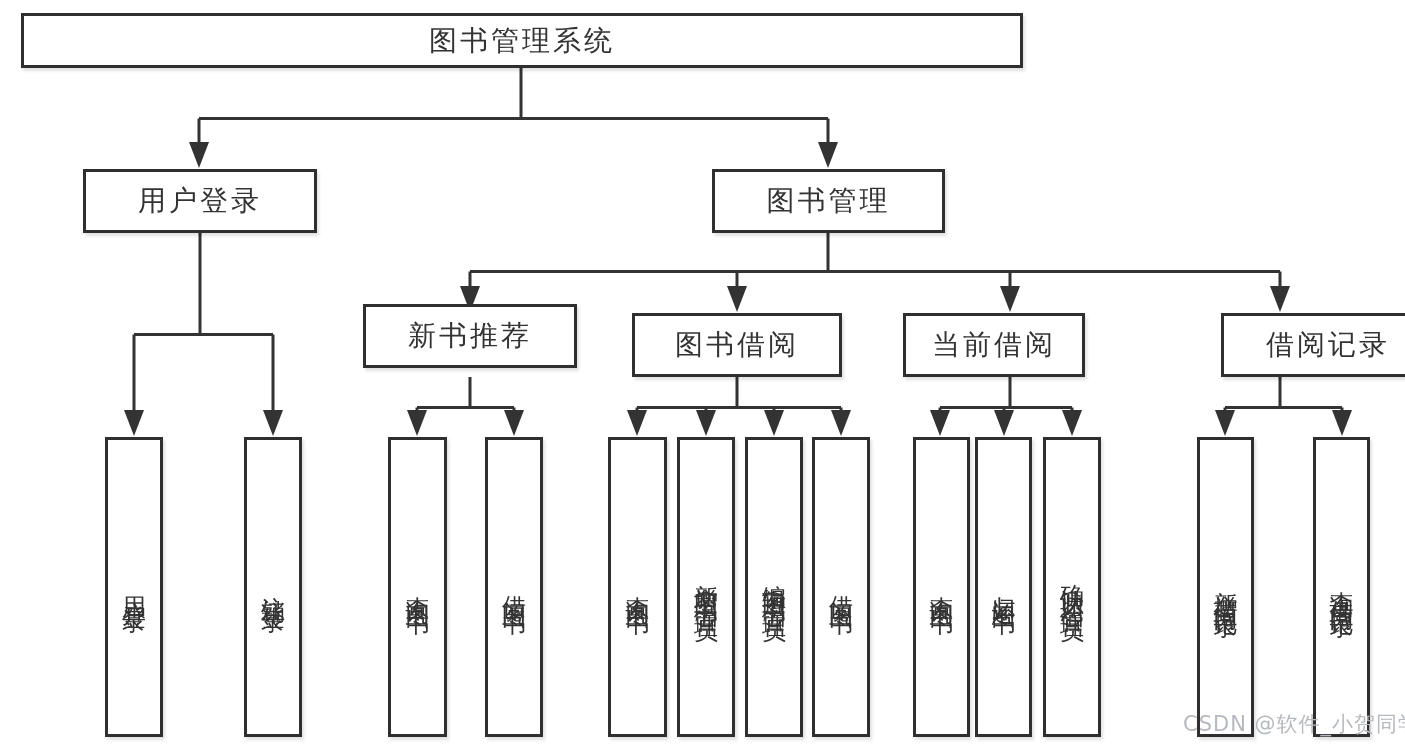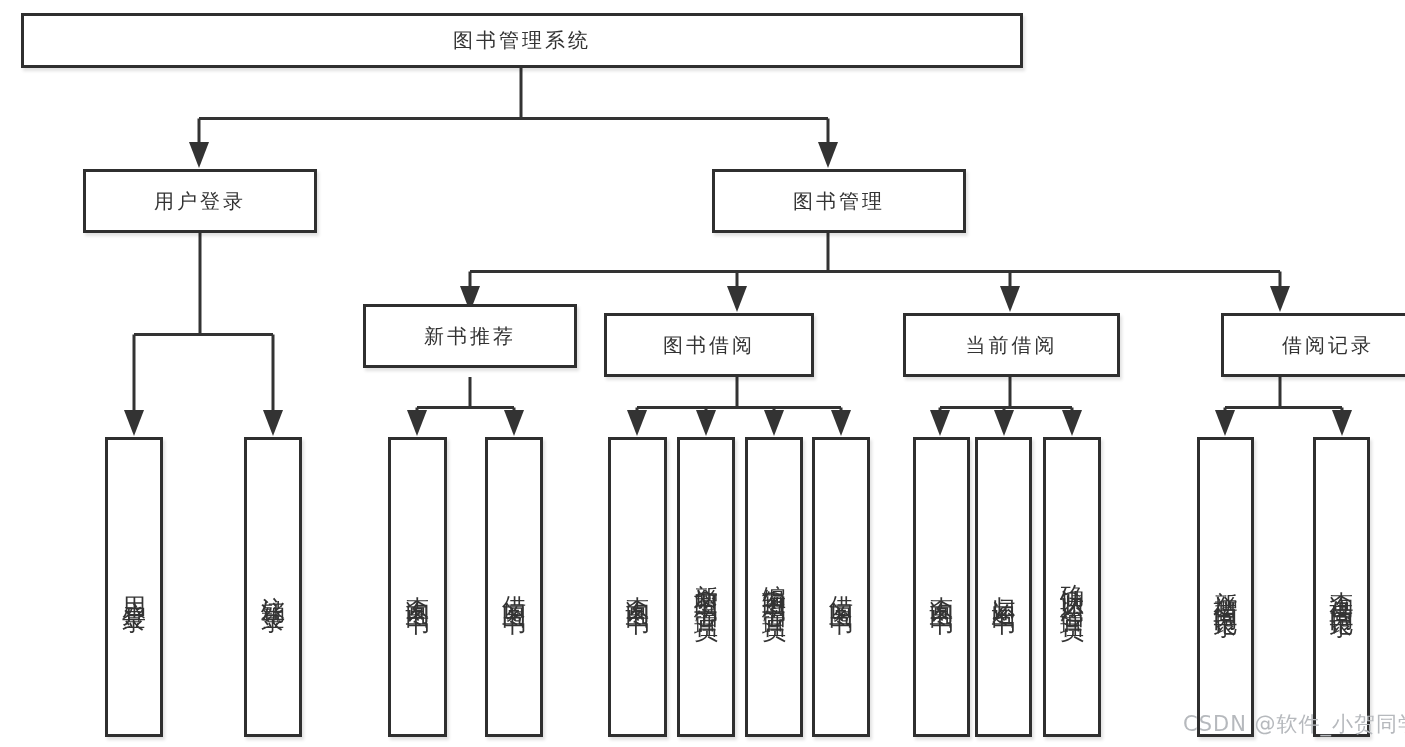--- a/index.html
+++ b/index.html
@@ -8,21 +8,21 @@
     font-family:"DejaVu Sans", sans-serif; overflow:hidden;
   }
   svg.connectors { position:absolute; left:0; top:0; z-index:0; }
   svg.connectors path { stroke:#333333; stroke-width:3; fill:none; }
   svg.connectors polygon { fill:#333333; stroke:none; }
   .box {
     position:absolute; background:#ffffff; border:3px solid #2f2f2f;
     box-sizing:border-box; display:flex; align-items:center; justify-content:center;
     color:#333333; z-index:1; box-shadow:2px 3px 3px rgba(0,0,0,0.12);
   }
-  .hbox { font-size:20px; letter-spacing:3px; white-space:nowrap; }
+  .hbox { font-size:28px; letter-spacing:3px; white-space:nowrap; }
   .vbox {
     writing-mode:vertical-rl; text-orientation:mixed;
     font-size:24px; letter-spacing:5px; line-height:1;
   }
   .watermark {
     position:absolute; left:1183px; top:710px; z-index:2;
     font-size:21px; color:#b6b9bd; letter-spacing:1px; white-space:nowrap;
   }
 </style>
 </head>
@@ -88,25 +88,25 @@
     <path d="M1225,407.5 H1342"></path>
     <path d="M1225,407.5 V414"></path>
       <polygon points="1215,410 1235,410 1225,436"></polygon>
     <path d="M1342,407.5 V414"></path>
       <polygon points="1332,410 1352,410 1342,436"></polygon>
   </svg>
 
   <div class="box hbox" style="left:21px;top:13px;width:1002px;height:55px">图书管理系统</div>
 
   <div class="box hbox" style="left:83px;top:169px;width:234px;height:64px">用户登录</div>
-  <div class="box hbox" style="left:712px;top:169px;width:254px;height:64px">图书管理</div>
+  <div class="box hbox" style="left:712px;top:169px;width:233px;height:64px">图书管理</div>
 
   <div class="box hbox" style="left:363px;top:304px;width:214px;height:64px">新书推荐</div>
-  <div class="box hbox" style="left:604px;top:313px;width:210px;height:64px">图书借阅</div>
-  <div class="box hbox" style="left:903px;top:313px;width:217px;height:64px">当前借阅</div>
+  <div class="box hbox" style="left:632px;top:313px;width:210px;height:64px">图书借阅</div>
+  <div class="box hbox" style="left:903px;top:313px;width:182px;height:64px">当前借阅</div>
   <div class="box hbox" style="left:1221px;top:313px;width:214px;height:64px">借阅记录</div>
 
   <div class="box vbox" style="left:105px;top:437px;width:58px;height:300px">用户登录</div>
   <div class="box vbox" style="left:244px;top:437px;width:58px;height:300px">注销登录</div>
 
   <div class="box vbox" style="left:388px;top:437px;width:59px;height:300px">查询图书</div>
   <div class="box vbox" style="left:485px;top:437px;width:58px;height:300px">借阅图书</div>
 
   <div class="box vbox" style="left:608px;top:437px;width:59px;height:300px">查询图书</div>
   <div class="box vbox" style="left:677px;top:437px;width:58px;height:300px">新增图书（管理员）</div>

